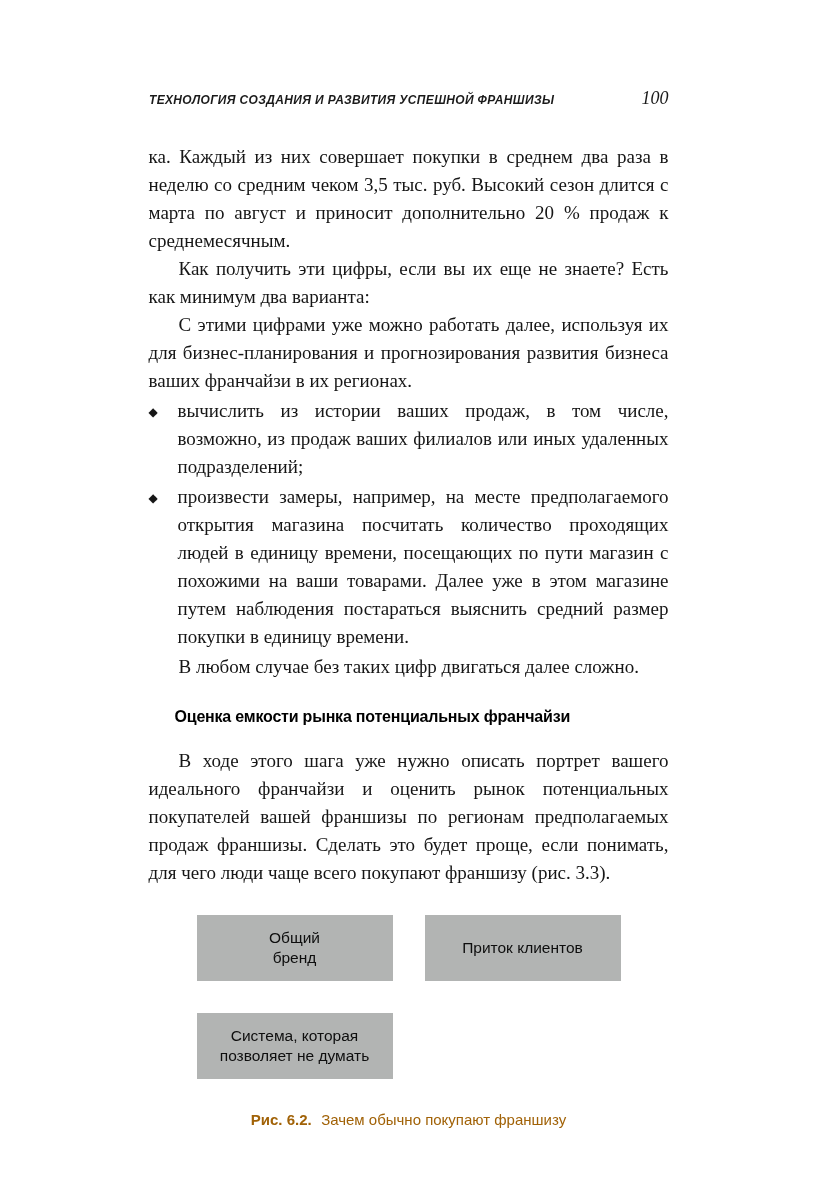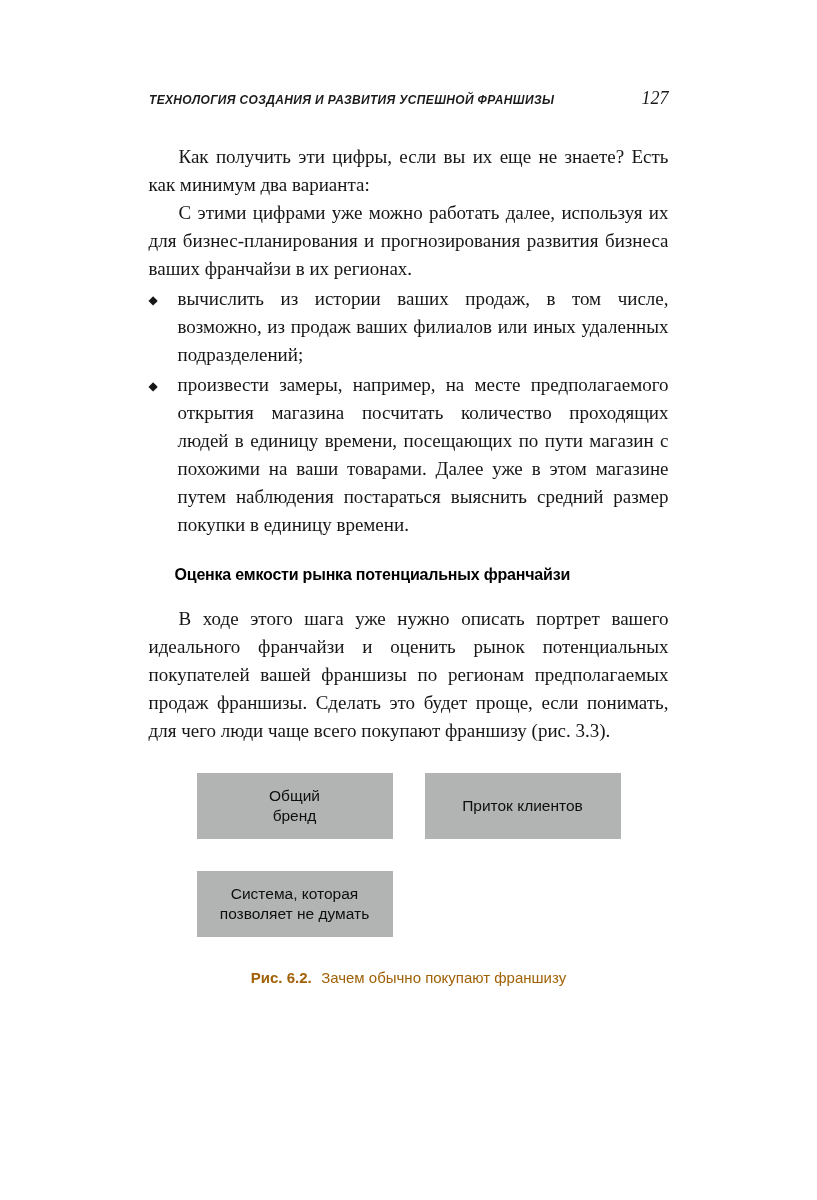--- a/index.html
+++ b/index.html
@@ -90,40 +90,42 @@
   .cap-label { font-weight:700; }
   .cap-text { margin-left:0.35em; }
 </style>
 </head>
 <body>
 
 <div class="page">
 
   <div class="running-head">
     <span class="running-title">ТЕХНОЛОГИЯ СОЗДАНИЯ И РАЗВИТИЯ УСПЕШНОЙ ФРАНШИЗЫ</span>
-    <span class="page-number">127</span>
+    <span class="page-number">100</span>
   </div>
 
   <div class="bodytext">
 
+    <p class="para">ка. Каждый из них совершает покупки в среднем два раза в неделю со средним чеком 3,5 тыс. руб. Высокий сезон длится с марта по август и приносит дополнительно 20 % продаж к среднемесячным.</p>
 
     <p class="para indent">Как получить эти цифры, если вы их еще не знаете? Есть как минимум два варианта:</p>
 
     <p class="para indent">С этими цифрами уже можно работать далее, используя их для бизнес-планирования и прогнозирования развития бизнеса ваших франчайзи в их регионах.</p>
 
     <div class="bullet">
       <span class="marker">◆</span>
       <span class="btext">вычислить из истории ваших продаж, в том числе, возможно, из продаж ваших филиалов или иных удаленных подразделений;</span>
     </div>
 
     <div class="bullet">
       <span class="marker">◆</span>
       <span class="btext">произвести замеры, например, на месте предполагаемого открытия магазина посчитать количество проходящих людей в единицу времени, посещающих по пути магазин с похожими на ваши товарами. Далее уже в этом магазине путем наблюдения постараться выяснить средний размер покупки в единицу времени.</span>
     </div>
 
+    <p class="para indent">В любом случае без таких цифр двигаться далее сложно.</p>
 
     <h2 class="section-heading">Оценка емкости рынка потенциальных франчайзи</h2>
 
     <p class="para indent">В ходе этого шага уже нужно описать портрет вашего идеального франчайзи и оценить рынок потенциальных покупателей вашей франшизы по регионам предполагаемых продаж франшизы. Сделать это будет проще, если понимать, для чего люди чаще всего покупают франшизу (рис. 3.3).</p>
 
   </div>
 
   <div class="figure">
     <div class="fig-grid">
       <div class="fig-box" style="background: rgb(178, 180, 179);">Общий

